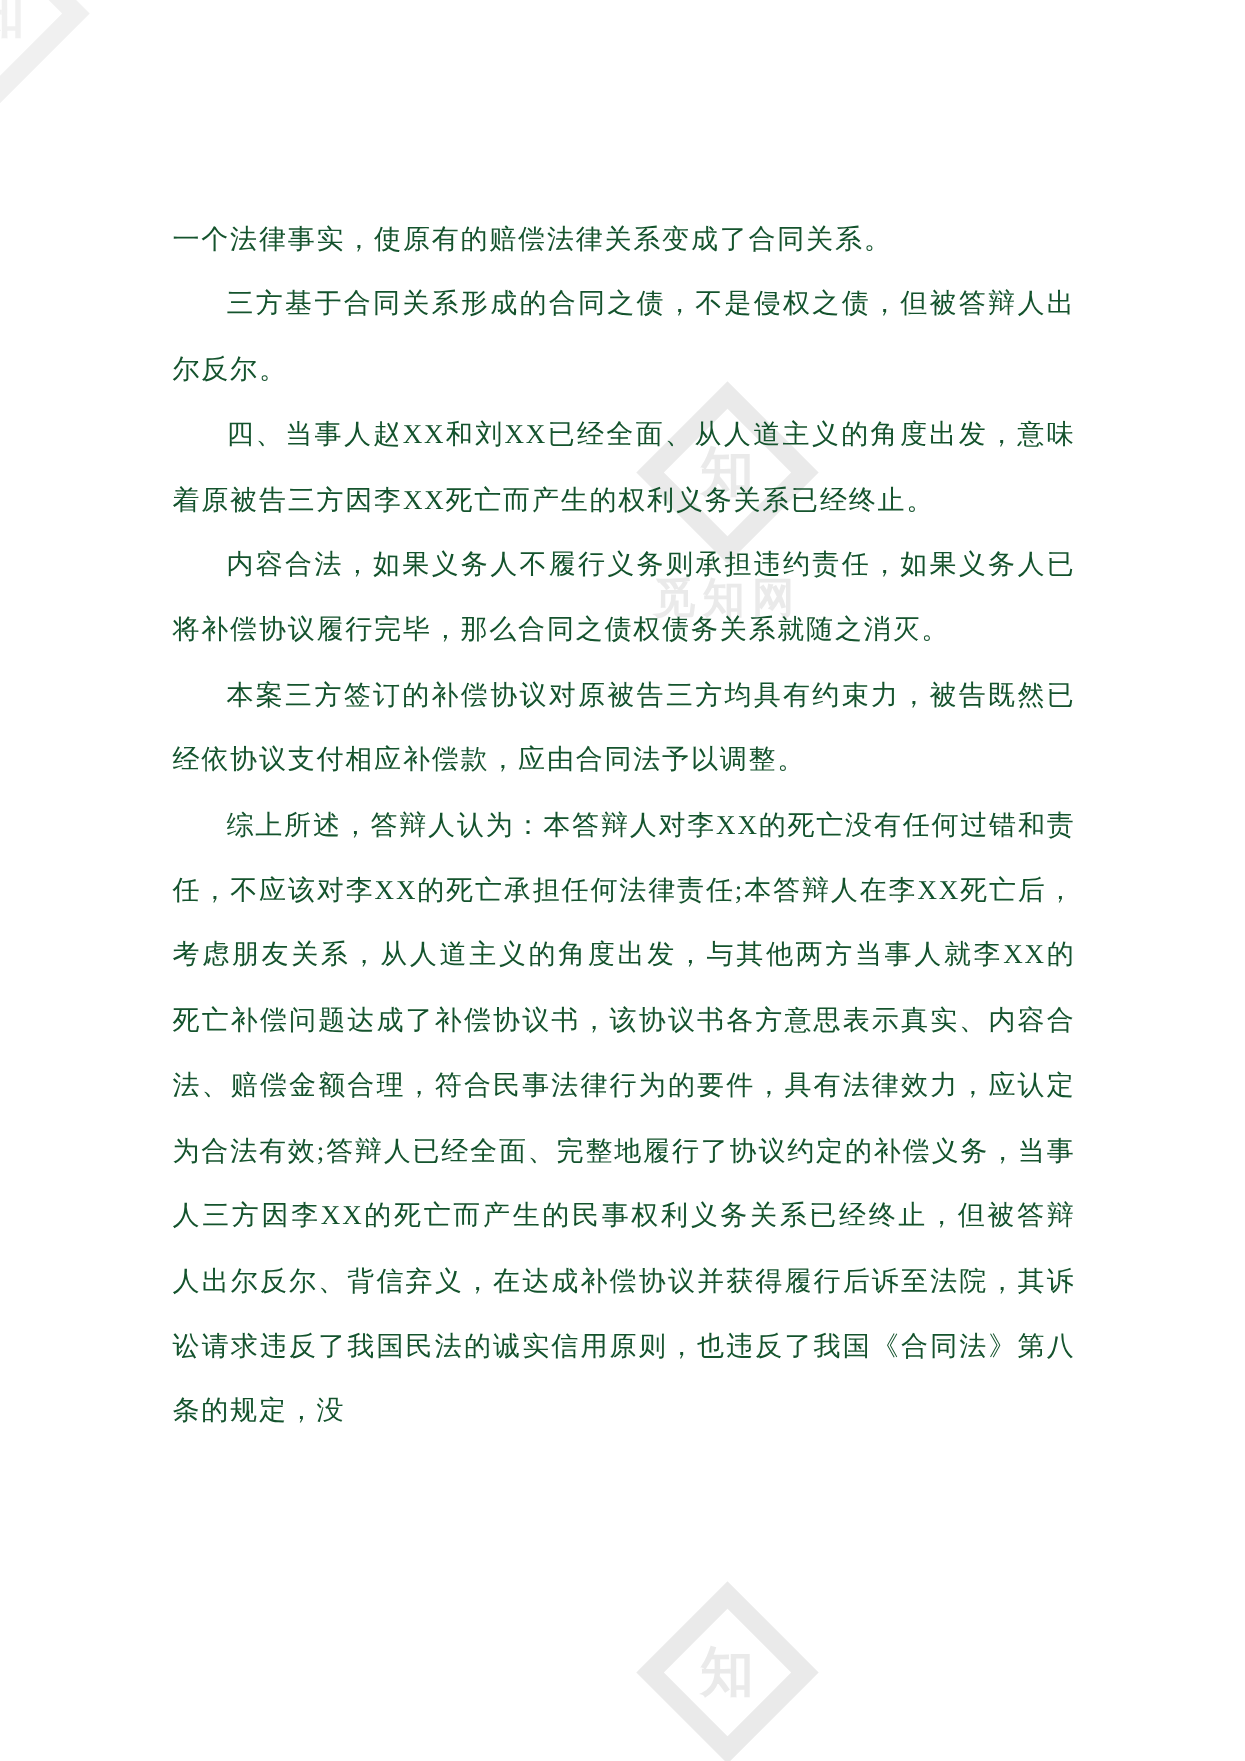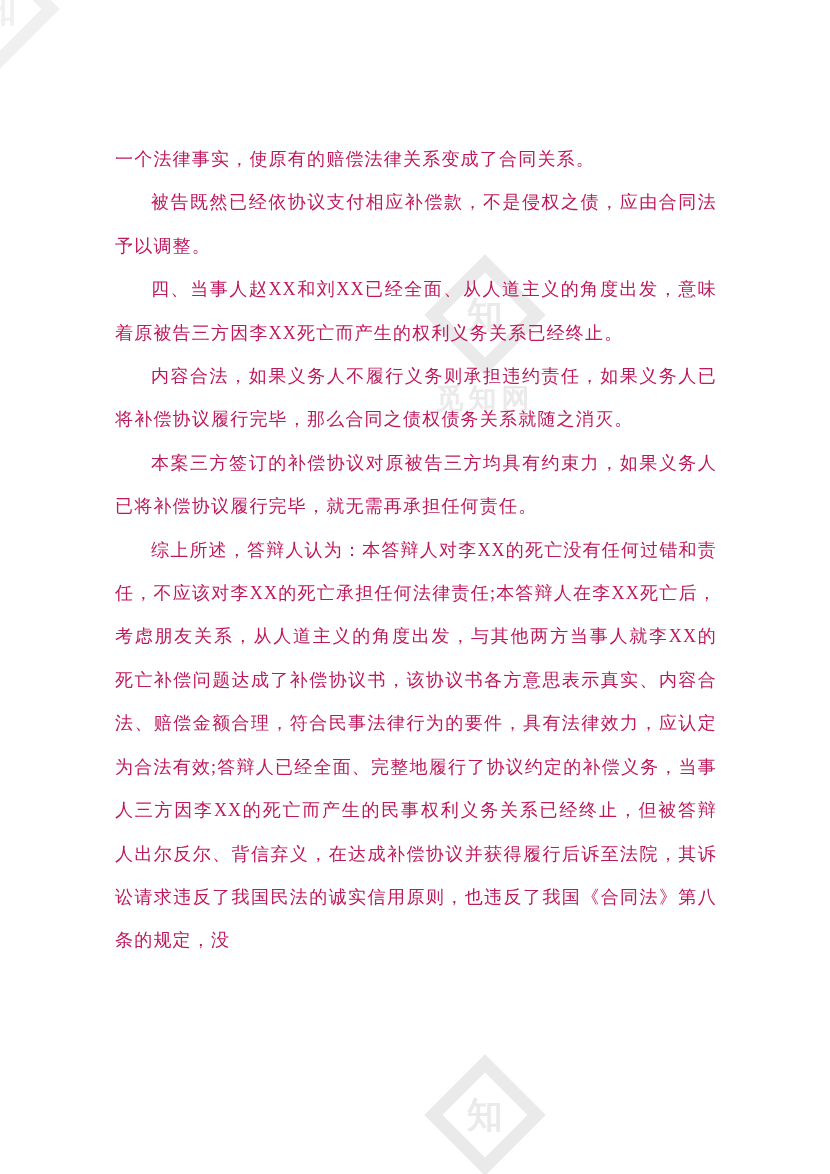--- a/index.html
+++ b/index.html
@@ -13,21 +13,21 @@
     width: 830px;
     height: 1174px;
     background: #ffffff;
     overflow: hidden;
   }
   .content {
     position: absolute;
     left: 115px;
     top: 138px;
     width: 602px;
-    color: #be185d;
+    color: #14532d;
     font-size: 18px;
     line-height: 43.4px;
     letter-spacing: 1.2px;
     text-align: justify;
   }
   .para { text-align: justify; }
   .para.indent { text-indent: 2em; }
 
   .watermark {
     position: absolute;
@@ -86,20 +86,20 @@
 
   <div class="watermark wm-bottom">
     <div class="wm-diamond">
       <span class="wm-symbol">知</span>
     </div>
 
   </div>
 
   <div class="content" id="paragraphs">
       <p class="para">一个法律事实，使原有的赔偿法律关系变成了合同关系。</p>
-      <p class="para indent">被告既然已经依协议支付相应补偿款，不是侵权之债，应由合同法予以调整。</p>
+      <p class="para indent">三方基于合同关系形成的合同之债，不是侵权之债，但被答辩人出尔反尔。</p>
       <p class="para indent">四、当事人赵XX和刘XX已经全面、从人道主义的角度出发，意味着原被告三方因李XX死亡而产生的权利义务关系已经终止。</p>
       <p class="para indent">内容合法，如果义务人不履行义务则承担违约责任，如果义务人已将补偿协议履行完毕，那么合同之债权债务关系就随之消灭。</p>
-      <p class="para indent">本案三方签订的补偿协议对原被告三方均具有约束力，如果义务人已将补偿协议履行完毕，就无需再承担任何责任。</p>
+      <p class="para indent">本案三方签订的补偿协议对原被告三方均具有约束力，被告既然已经依协议支付相应补偿款，应由合同法予以调整。</p>
       <p class="para indent">综上所述，答辩人认为：本答辩人对李XX的死亡没有任何过错和责任，不应该对李XX的死亡承担任何法律责任;本答辩人在李XX死亡后，考虑朋友关系，从人道主义的角度出发，与其他两方当事人就李XX的死亡补偿问题达成了补偿协议书，该协议书各方意思表示真实、内容合法、赔偿金额合理，符合民事法律行为的要件，具有法律效力，应认定为合法有效;答辩人已经全面、完整地履行了协议约定的补偿义务，当事人三方因李XX的死亡而产生的民事权利义务关系已经终止，但被答辩人出尔反尔、背信弃义，在达成补偿协议并获得履行后诉至法院，其诉讼请求违反了我国民法的诚实信用原则，也违反了我国《合同法》第八条的规定，没</p>
     </div>
 
 </div>
 
 </body></html>

